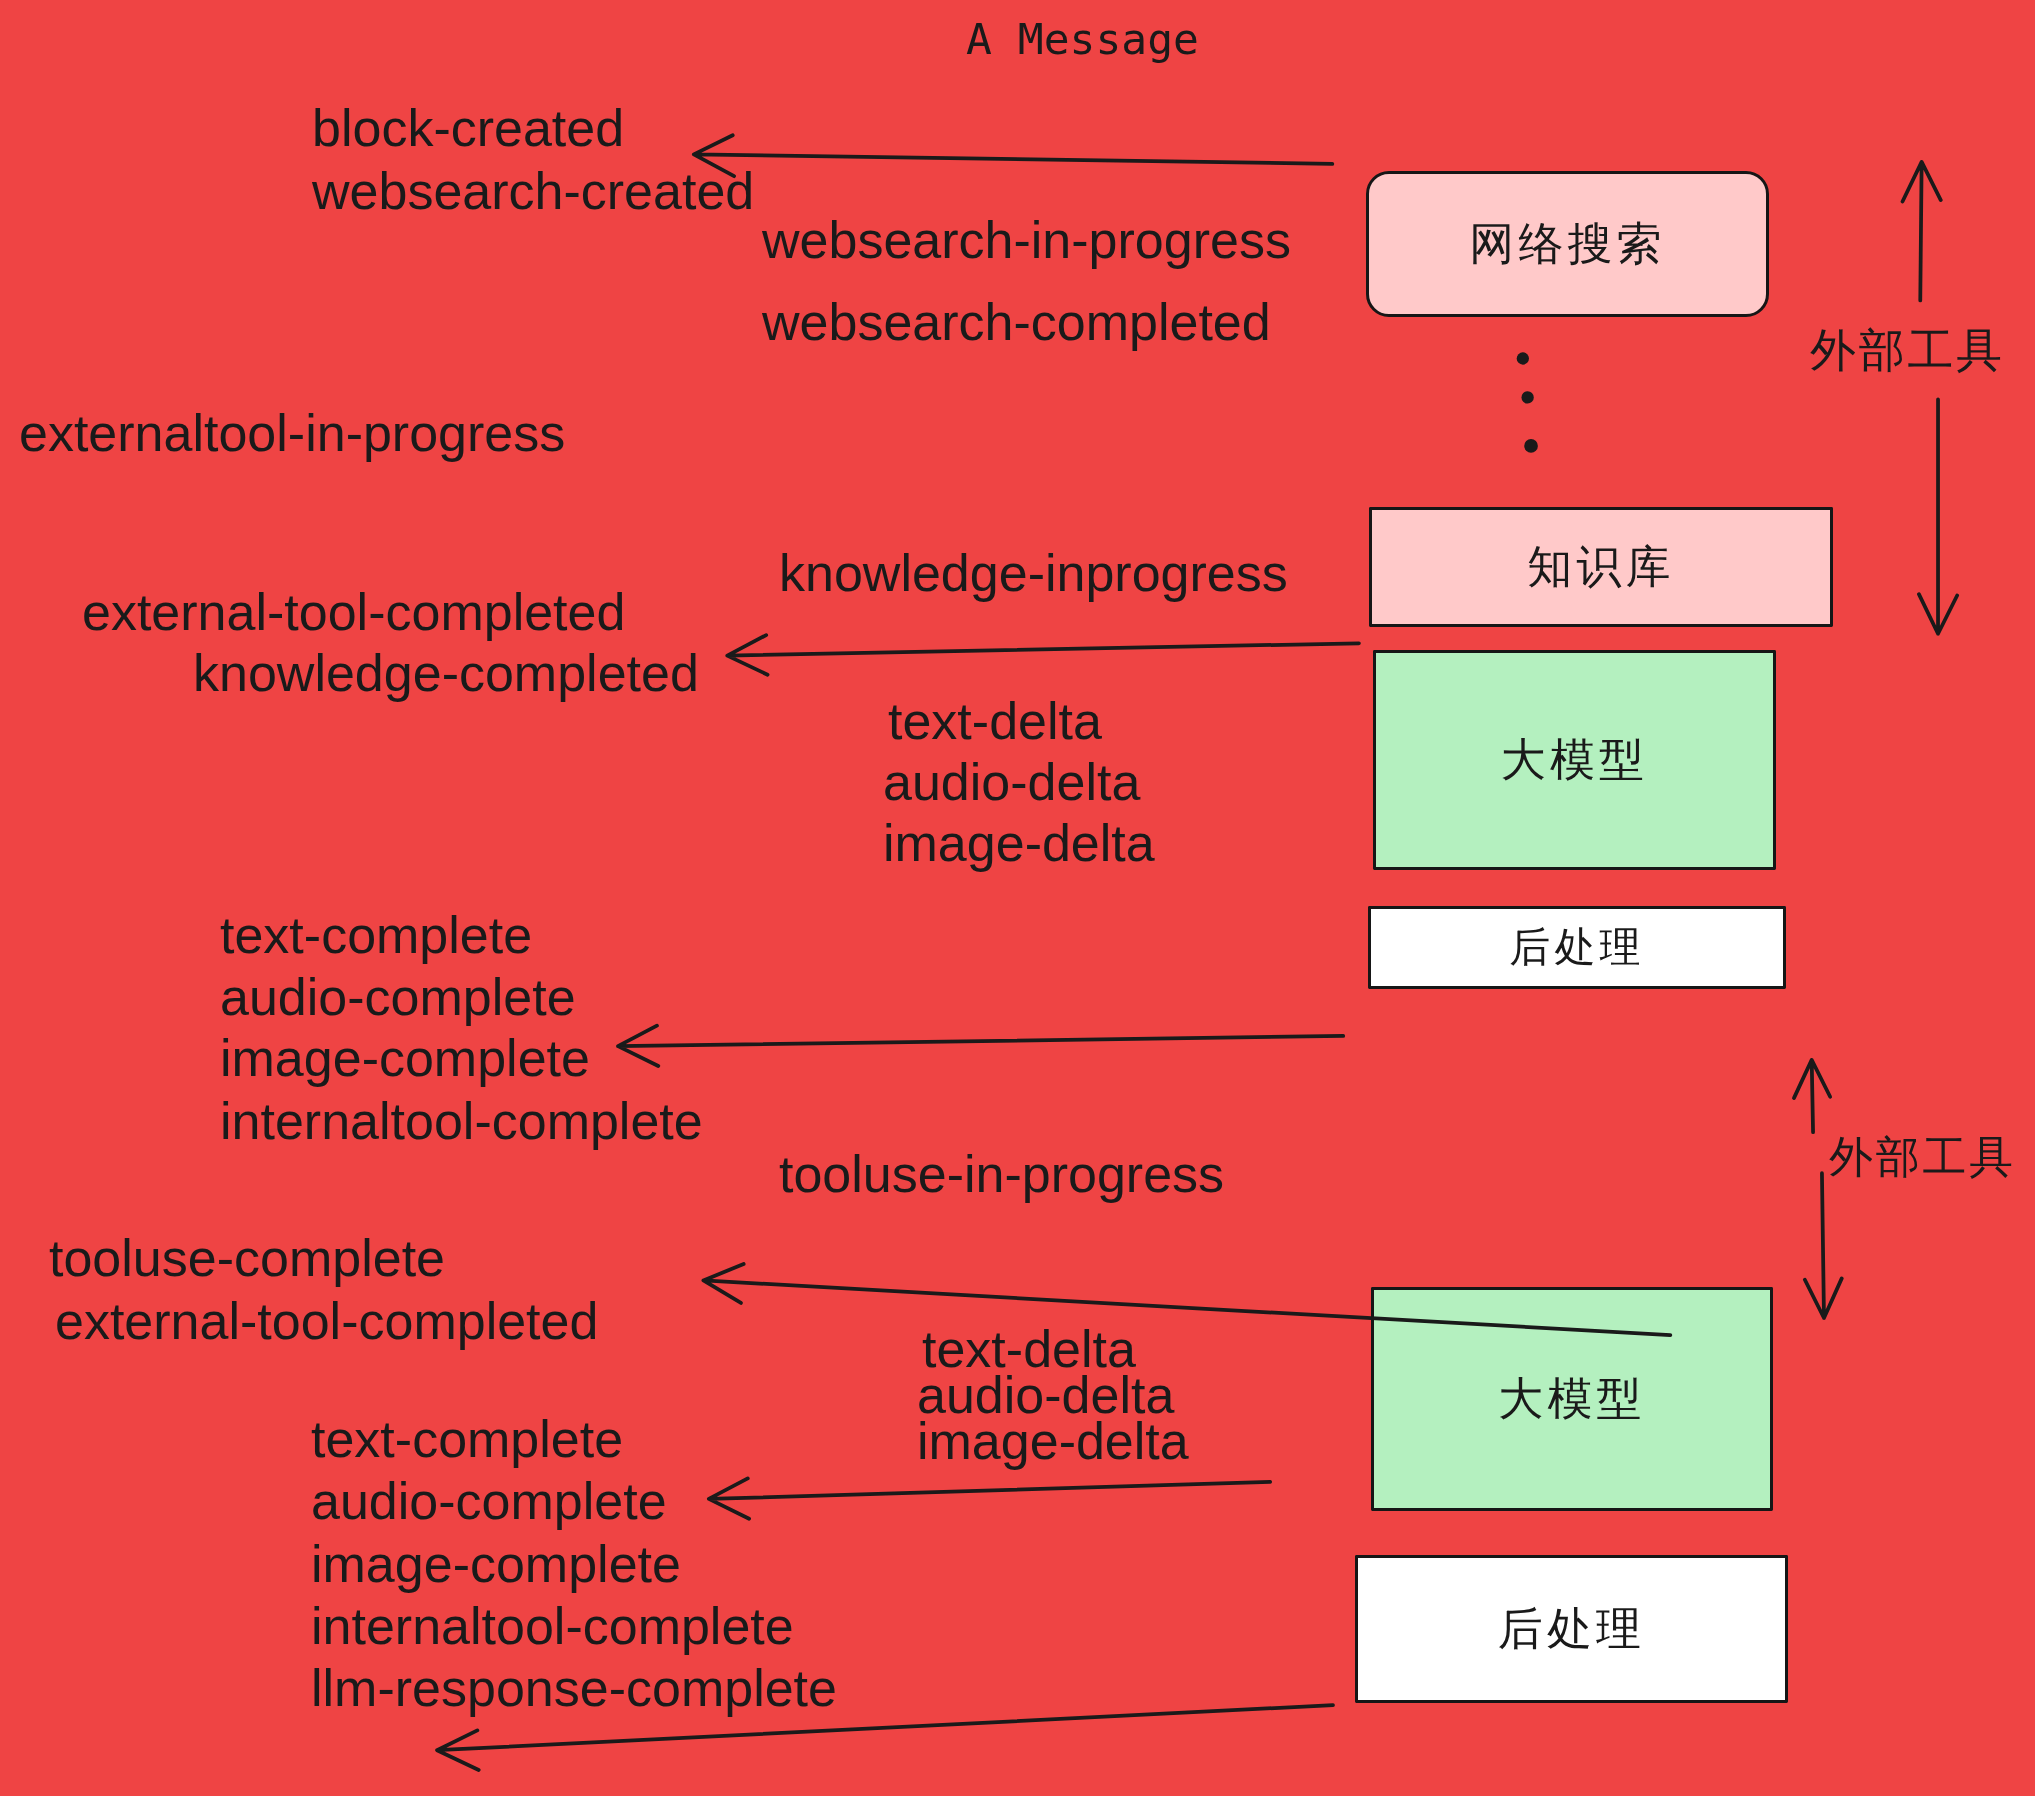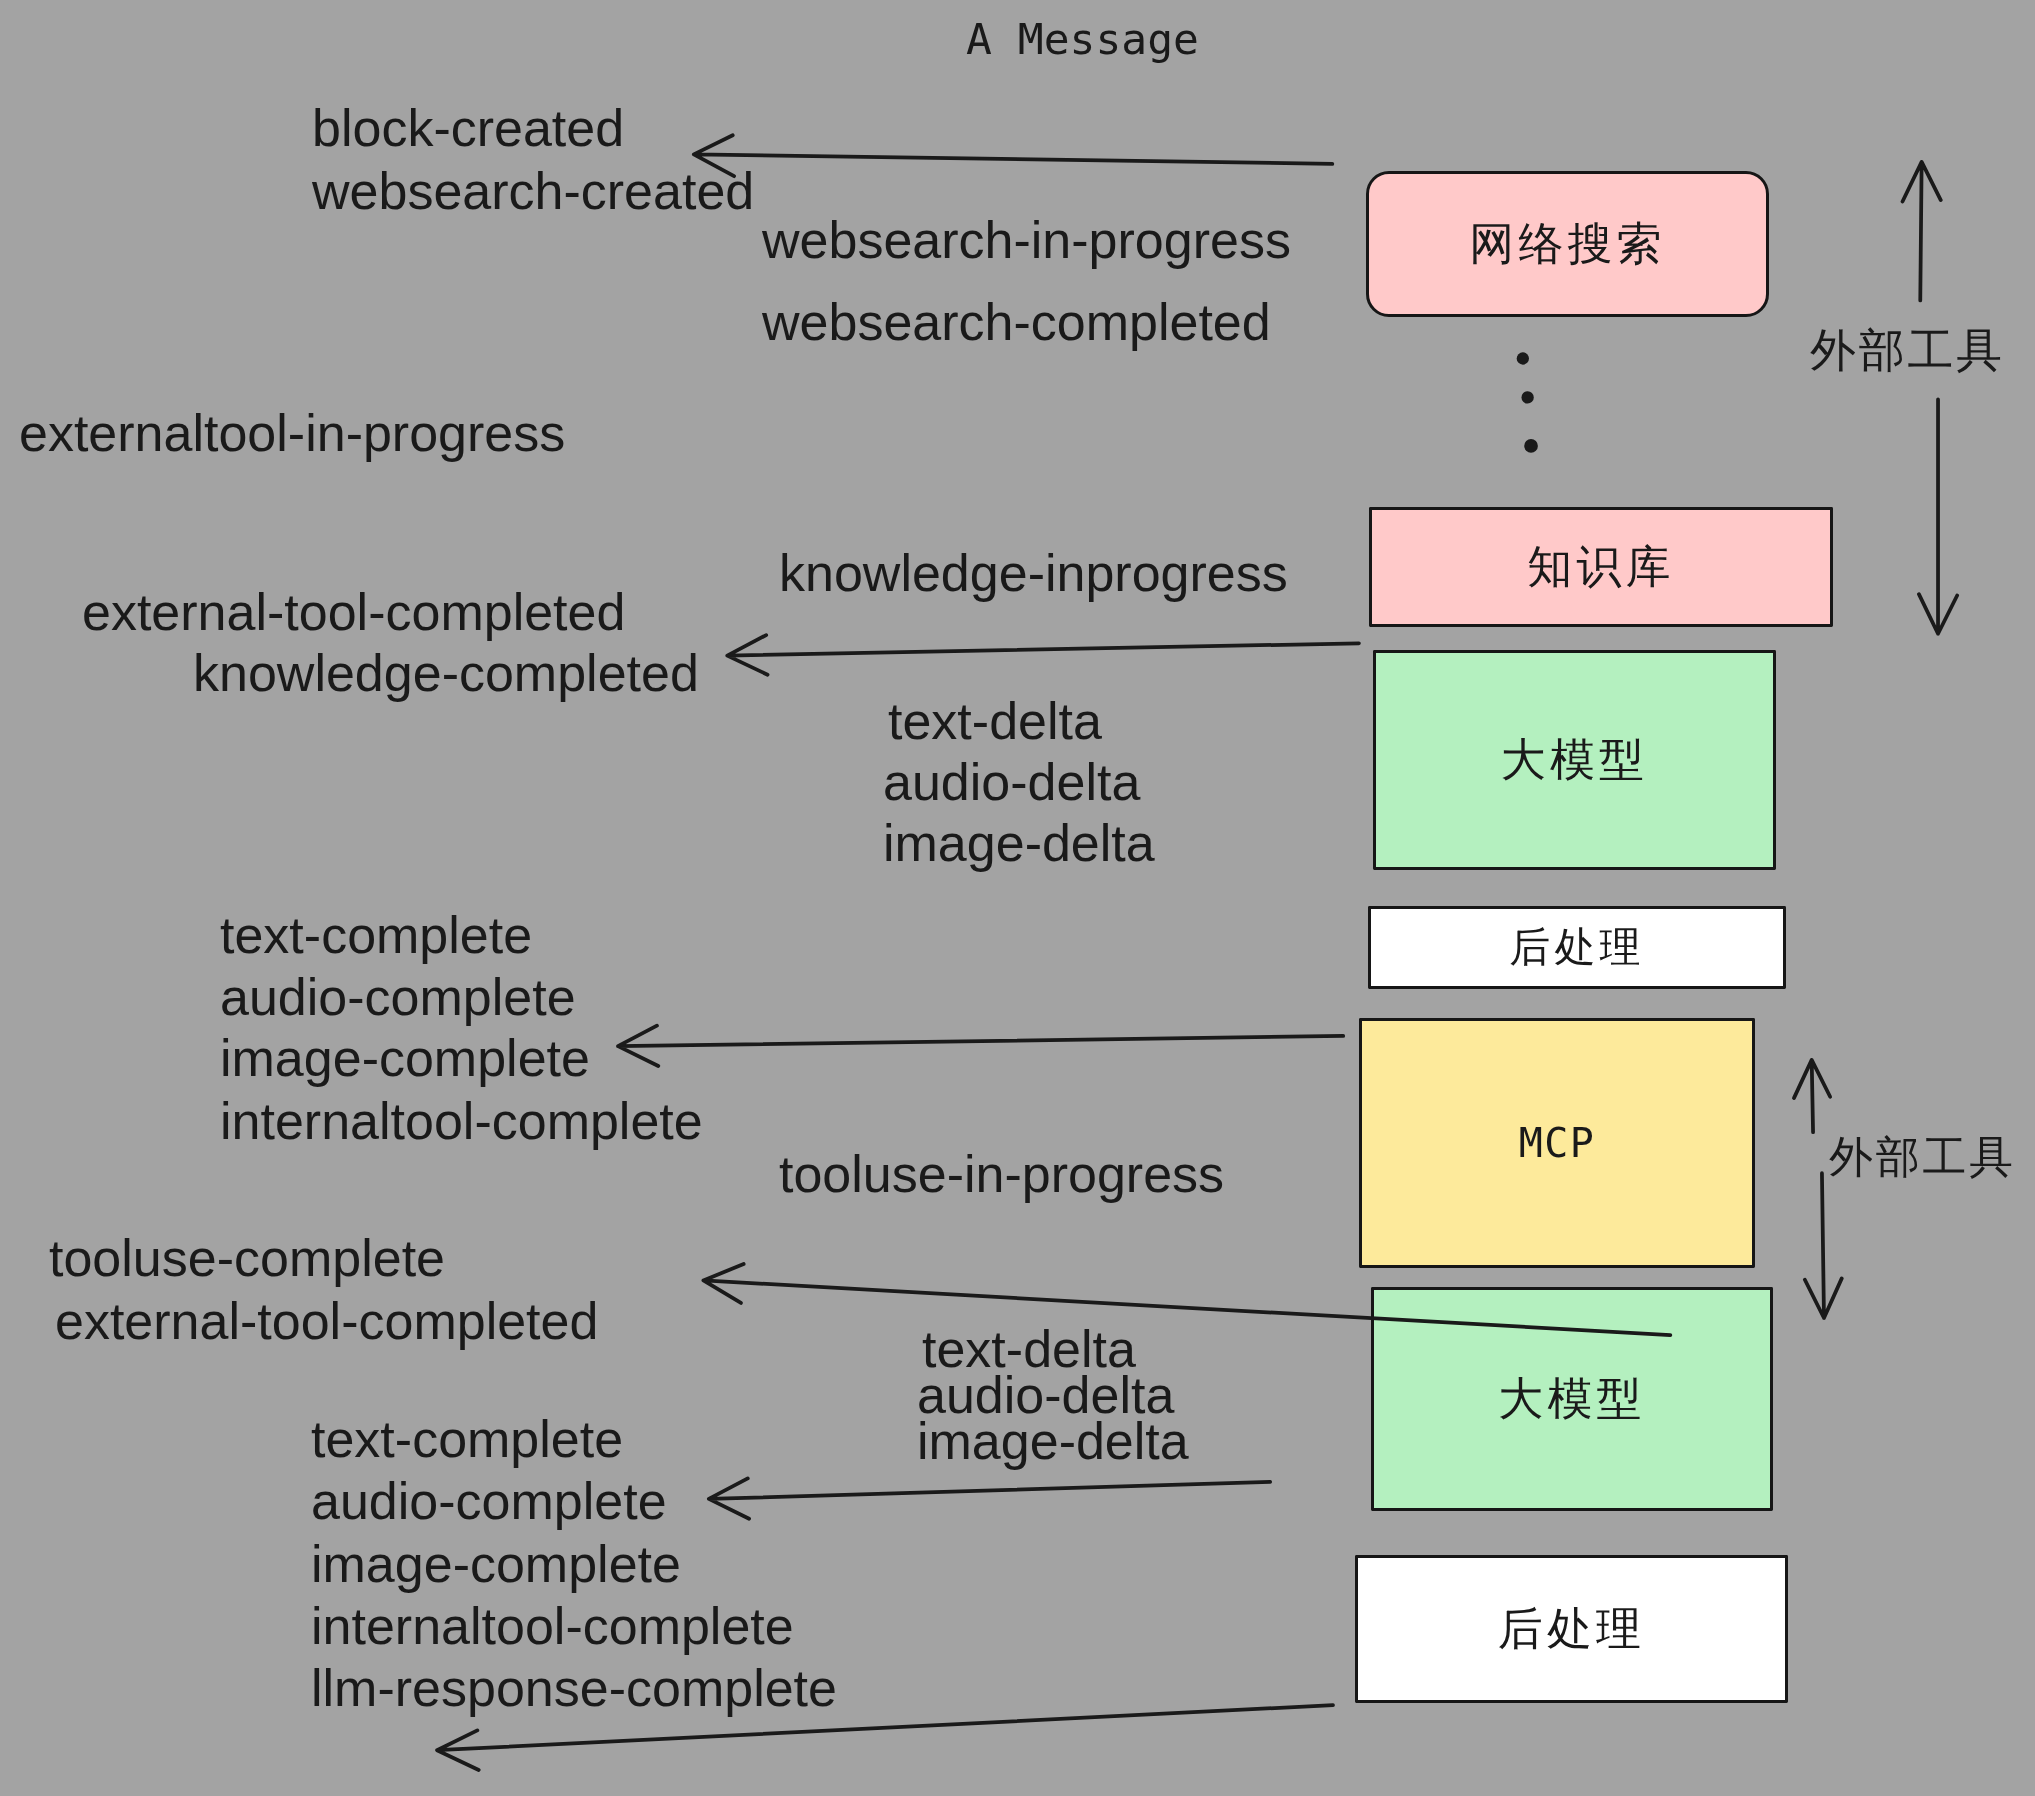--- a/index.html
+++ b/index.html
@@ -1,19 +1,19 @@
 <!DOCTYPE html>
 <html style="font-size:11px"><head>
 <meta charset="utf-8">
 <style>
   html,body{margin:0;padding:0;background:#ffffff;}
   #canvas{
     position:relative;
     width:2035px;height:1796px;
-    background:#a3a3a3;
+    background:#ef4444;
     overflow:hidden;
     font-family:"DejaVu Sans Mono", monospace;
     color:#1a1a1a;
   }
   .evt{
     position:absolute;
     font-family:Liberation Sans, sans-serif;
     font-size:52px;
     line-height:1.05;
     white-space:nowrap;
@@ -119,23 +119,20 @@
   </div>
 
   <div class="box" style="left: 1373px; top: 650px; width: 403px; height: 220px; background-color: rgb(180, 240, 191);">
     <span class="box-label">大模型</span>
   </div>
 
   <div class="box" style="left: 1368px; top: 906px; width: 418px; height: 83px; background-color: rgb(255, 255, 255);">
     <span class="box-label small">后处理</span>
   </div>
 
-  <div class="box" style="left: 1359px; top: 1018px; width: 396px; height: 250px; background-color: rgb(253, 234, 155);">
-    <span class="box-label mono">MCP</span>
-  </div>
 
   <div class="box" style="left: 1371px; top: 1287px; width: 402px; height: 224px; background-color: rgb(180, 240, 191);">
     <span class="box-label">大模型</span>
   </div>
 
   <div class="box" style="left: 1355px; top: 1555px; width: 433px; height: 148px; background-color: rgb(255, 255, 255);">
     <span class="box-label">后处理</span>
   </div>
 
   <div class="side-label" style="left:1810px;top:320px;">外部工具</div>

